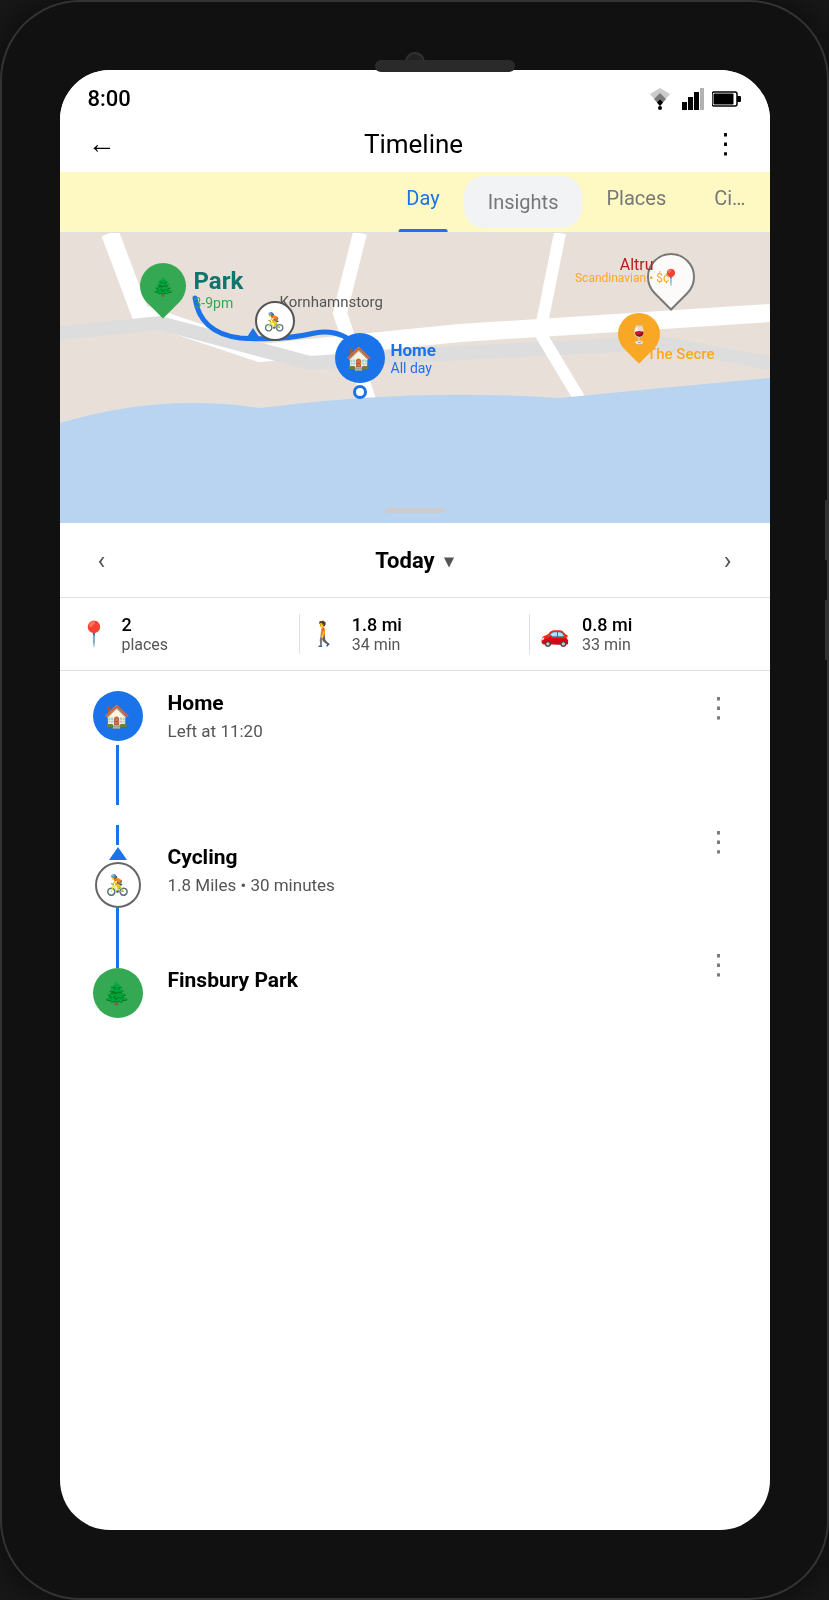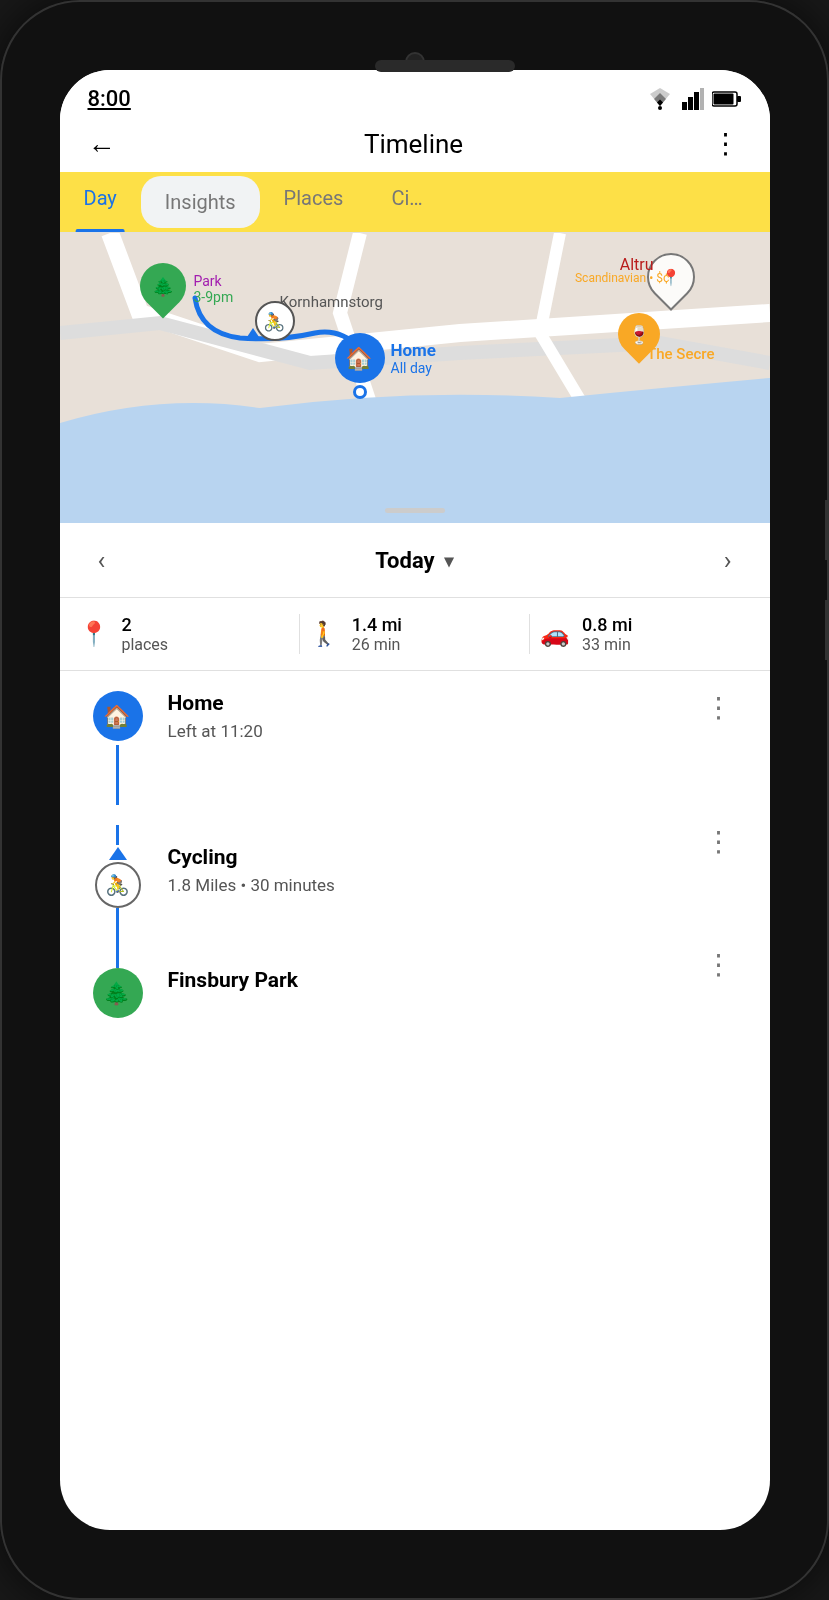--- a/index.html
+++ b/index.html
@@ -85,21 +85,20 @@
       display: flex;
       justify-content: space-between;
       align-items: center;
       flex-shrink: 0;
     }
 
     .status-time {
       font-size: 22px;
       font-weight: 500;
       color: #000;
-      text-decoration: underline;
     }
 
     .status-icons {
       display: flex;
       align-items: center;
       gap: 8px;
     }
 
     
     .top-bar {
@@ -126,24 +125,25 @@
     .more-dots {
       font-size: 28px;
       color: #000;
       cursor: pointer;
       letter-spacing: 2px;
     }
 
     
     .tabs {
       display: flex;
-      background: #fde047;
+      background: #fef9c3;
       border-bottom: 1px solid #e0e0e0;
       flex-shrink: 0;
       overflow: hidden;
+      justify-content: flex-end;
     }
 
     .tab {
       padding: 14px 24px;
       font-size: 20px;
       color: #777;
       cursor: pointer;
       position: relative;
       white-space: nowrap;
     }
@@ -429,21 +429,21 @@
         </svg>
 
         <div class="park-pin">
           <div style="display:flex;align-items:center;gap:8px;">
             <div style="position:relative;width:46px;height:52px;">
               <div style="position:absolute;top:0;left:0;width:46px;height:46px;background:#34a853;border-radius:50% 50% 50% 0;transform:rotate(-45deg);display:flex;justify-content:center;align-items:center;">
                 <span style="transform:rotate(45deg);color:#fff;font-size:18px;">🌲</span>
               </div>
             </div>
             <div>
-              <div style="font-size:14px;font-weight:400;color:#a21caf;">Park</div>
+              <div style="font-size:24px;font-weight:700;color:#0f766e;">Park</div>
               <div style="font-size:14px;color:#34a853;">3-9pm</div>
             </div>
           </div>
         </div>
 
         <div style="position:absolute;top:60px;left:220px;font-size:15px;color:#555;">Kornhamnstorg</div>
 
         <div style="position:absolute;top:68px;left:195px;width:40px;height:40px;border:2.5px solid #555;border-radius:50%;background:#fff;display:flex;justify-content:center;align-items:center;font-size:18px;">🚴</div>
 
         <div style="position:absolute;top:95px;left:185px;width:0;height:0;border-left:8px solid transparent;border-right:8px solid transparent;border-bottom:12px solid #1a73e8;"></div>
@@ -495,22 +495,22 @@
         <span class="stat-icon">📍</span>
         <div class="stat-text">
           <span class="stat-value">2</span>
           <span class="stat-label">places</span>
         </div>
       </div>
       <div class="stat-divider"></div>
       <div class="stat-item">
         <span class="stat-icon">🚶</span>
         <div class="stat-text">
-          <span class="stat-value">1.4 mi</span>
-          <span class="stat-label">26 min</span>
+          <span class="stat-value">1.8 mi</span>
+          <span class="stat-label">34 min</span>
         </div>
       </div>
       <div class="stat-divider"></div>
       <div class="stat-item">
         <span class="stat-icon">🚗</span>
         <div class="stat-text">
           <span class="stat-value">0.8 mi</span>
           <span class="stat-label">33 min</span>
         </div>
       </div>

